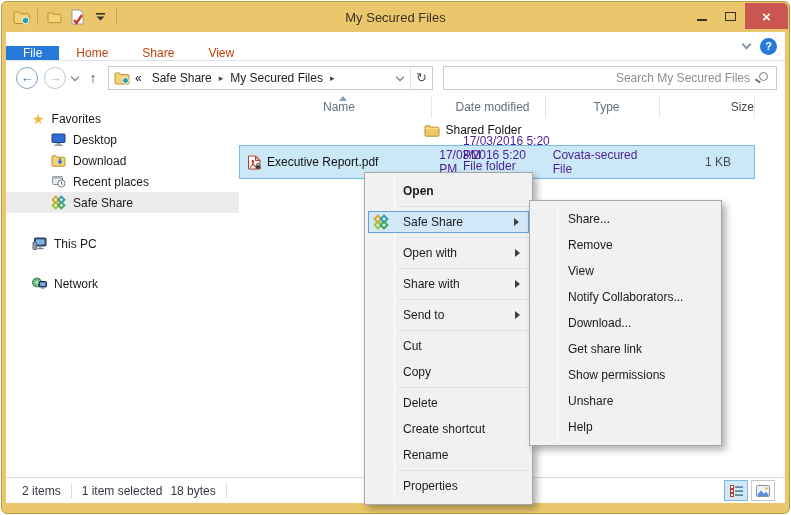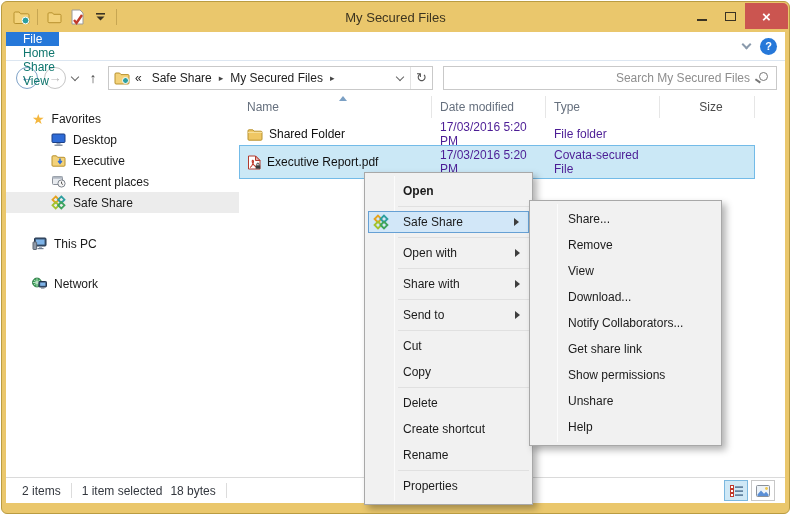--- a/index.html
+++ b/index.html
@@ -16,22 +16,22 @@
   .win-controls { position:absolute; right:1px; top:1px; height:26px; display:flex; align-items:center; }
   .wbtn { width:29px; height:26px; display:flex; align-items:center; justify-content:center; }
   .glyph-min { width:10px; height:0; border-bottom:2px solid #3A3323; margin-top:8px; }
   .glyph-max { width:11px; height:9px; border:1.5px solid #3A3323; background:transparent; }
   .wbtn.close { width:43px; background:#CB5550; color:#fff; font-size:15px; font-weight:bold; border-top-right-radius:5px; }
 
   
   .chrome { position:absolute; left:4px; right:4px; top:30px; height:471px; background:#fff; display:flex; flex-direction:column; }
 
   
-  .tabrow { height:29px; display:flex; align-items:flex-start; border-bottom:1px solid #DCE6F1; position:relative;flex-direction:column; }
-  .tab { padding:0 17px; display:flex; align-items:center; font-size:12px; color:#0f766e; }
+  .tabrow { height:29px; display:flex; align-items:flex-end; border-bottom:1px solid #DCE6F1; position:relative; }
+  .tab { padding:0 17px; display:flex; align-items:center; font-size:12px; color:#c2410c; }
   .tab.active { background:#2678D9; color:#fff; }
   .tabrow-right { position:absolute; right:8px; top:0; height:100%; display:flex; align-items:center; gap:10px; }
   .chev-down { width:7px; height:7px; border-right:2px solid #8A9AAC; border-bottom:2px solid #8A9AAC; transform:rotate(45deg); margin-top:-3px; }
   .help-btn { width:17px; height:17px; border-radius:50%; background:#2678D9; color:#fff; font-size:11px; font-weight:bold;
               display:flex; align-items:center; justify-content:center; }
 
   
   .navrow { height:33px; display:flex; align-items:center; padding:0 8px 0 10px; gap:6px; }
   .navbtn { font-size:13px; display:flex; align-items:center; justify-content:center; }
   .circle { width:22px; height:22px; border-radius:50%; border:1px solid #7FA3C8; color:#3E6DA8; }
@@ -55,21 +55,21 @@
   .main { flex:1; display:flex; position:relative; }
   .sidebar { width:233px; padding-top:14px; flex:none; }
   .side-item { height:21px; display:flex; align-items:center; font-size:12px; color:#1A1A1A; gap:7px; padding-left:26px; }
   .side-item.child { padding-left:45px; }
   .side-item.selected { background:#ECECEC; }
   .side-gap { height:20px; }
   .star { color:#F4B73F; font-size:14px; line-height:1; }
 
   .filearea { flex:1; position:relative; font-size:12px; }
   .lheader { position:relative; height:26px; display:flex; color:#66707E; }
-  .hcell { display:flex; align-items:center; padding-left:8px; border-right:1px solid #E6E6E6; height:22px; margin-top:2px; }
+  .hcell { display:flex; align-items:center; padding-left:8px; border-right:1px solid #E6E6E6; height:22px; margin-top:2px;justify-content:center; }
   .sortarrow { position:absolute; left:100px; top:2px; width:0; height:0; border-left:4px solid transparent; border-right:4px solid transparent; border-bottom:5px solid #7BA0C4; }
   .frow { height:22px; display:flex; align-items:center; }
   .frow .cell { display:flex; align-items:center; height:100%; padding-left:8px; }
   .c-name { width:193px; } .c-date { width:114px; } .c-type { width:114px; }
   .c-size { width:95px; justify-content:flex-end; padding-right:23px; color:#4A4A4A; }
   .frow .c-date, .frow .c-type { color:#4c1d95; }
   .c-name .fname { color:#111; }
   .c-name .ficon { margin-right:6px; flex:none; display:flex; }
   .frow.selected { background:#CBE8F6; border:1px solid #73BBE8; width:516px; height:34px; }
   .frow.selected .cell { padding-left:7px; }
@@ -224,21 +224,21 @@
             </span>
           <span>Desktop</span>
         </div>
         <div class="side-item child">
           <span>
               <svg width="15" height="13" viewBox="0 0 15 13">
                 <path d="M1 2.8c0-.6.4-1 1-1h3.4L6.6 3.3H13c.6 0 1 .4 1 1v6.9c0 .6-.4 1-1 1H2c-.6 0-1-.4-1-1z" fill="#F3D27A" stroke="#B8922F"></path>
                 <path d="M9 4.5v4M7.2 7l1.8 2.2L10.8 7" fill="none" stroke="#2E6BD6" stroke-width="1.6"></path>
               </svg>
             </span>
-          <span>Executive</span>
+          <span>Download</span>
         </div>
         <div class="side-item child">
           <span>
               <svg width="15" height="13" viewBox="0 0 15 13">
                 <rect x="1.5" y="1.5" width="10" height="8" rx="1" fill="#E8EBEF" stroke="#8A9099"></rect>
                 <rect x="1.5" y="1.5" width="10" height="2.2" fill="#AEB6C0"></rect>
                 <circle cx="10.5" cy="8.5" r="3.6" fill="#F5F5F5" stroke="#7C828B"></circle>
                 <path d="M10.5 6.6v2l1.4.9" fill="none" stroke="#555" stroke-width="1"></path>
               </svg>
             </span>
@@ -288,26 +288,26 @@
           <div class="sortarrow"></div>
           <div class="hcell c-name">
               <span>Name</span>
             </div>
           <div class="hcell c-date">
               <span>Date modified</span>
             </div>
           <div class="hcell c-type">
               <span>Type</span>
             </div>
-          <div class="hcell c-size" style="justify-content:center; padding-right:0;">
+          <div class="hcell c-size" style="justify-content:flex-end; padding-right:0;">
               <span>Size</span>
             </div>
         </div>
 
-        <div class="frow" style="margin-top:3px;">
+        <div class="frow" style="margin-top:3px;flex-direction:column;">
           <div class="cell c-name">
             <span class="ficon">
                 <svg width="16" height="13" viewBox="0 0 16 13">
                   <path d="M1 2.8c0-.6.4-1 1-1h3.8L7 3.2h7c.6 0 1 .4 1 1v7c0 .6-.4 1-1 1H2c-.6 0-1-.4-1-1z" fill="#EFC764" stroke="#B8922F"></path>
                   <path d="M1 4.4h14" stroke="#F7E2A0" stroke-width="1"></path>
                 </svg>
               </span>
             <span class="fname">Shared Folder</span>
           </div>
           <div class="cell c-date">17/03/2016 5:20 PM</div>
@@ -323,20 +323,21 @@
                   <path d="M8.5 1L13 5.5H8.5z" fill="#E4B4AE" stroke="#B23A2E"></path>
                   <path d="M3 12.5c1.2-.6 2.6-2.8 3.2-4.6.5-1.6.2-2.6-.4-2.6-.7 0-.8 1.2-.2 2.6.7 1.6 2.2 3.4 3.6 3.8" fill="none" stroke="#C0392B" stroke-width="1.1"></path>
                   <rect x="8.6" y="10.2" width="4.6" height="3.6" rx="0.5" fill="#3C3C3C"></rect>
                   <path d="M9.8 10.2V9.2a1.1 1.1 0 0 1 2.2 0v1" fill="none" stroke="#3C3C3C" stroke-width="1"></path>
                 </svg>
               </span>
             <span class="fname">Executive Report.pdf</span>
           </div>
           <div class="cell c-date">17/03/2016 5:20 PM</div>
           <div class="cell c-type">Covata-secured File</div>
+          <div class="cell c-size">1 KB</div>
         </div>
       </div>
     </div>
 
     <div class="statusbar">
       <span>2 items</span>
       <div class="sdiv"></div>
       <span>1 item selected</span>
       <span class="status-size">18 bytes</span>
       <div class="sdiv"></div>
@@ -393,21 +394,21 @@
     <div class="mi"><span>Rename</span></div>
     <div class="msep"></div>
     <div class="mi"><span>Properties</span></div>
   </div>
 
   <div class="menu sub">
     <div class="gutterline"></div>
     <div class="mi"><span>Share...</span></div>
     <div class="mi"><span>Remove</span></div>
     <div class="mi"><span>View</span></div>
+    <div class="mi"><span>Notify Collaborators...</span></div>
     <div class="mi"><span>Download...</span></div>
-    <div class="mi"><span>Notify Collaborators...</span></div>
     <div class="mi"><span>Get share link</span></div>
     <div class="mi"><span>Show permissions</span></div>
     <div class="mi"><span>Unshare</span></div>
     <div class="mi"><span>Help</span></div>
   </div>
 
 </div>
 
 </body></html>

